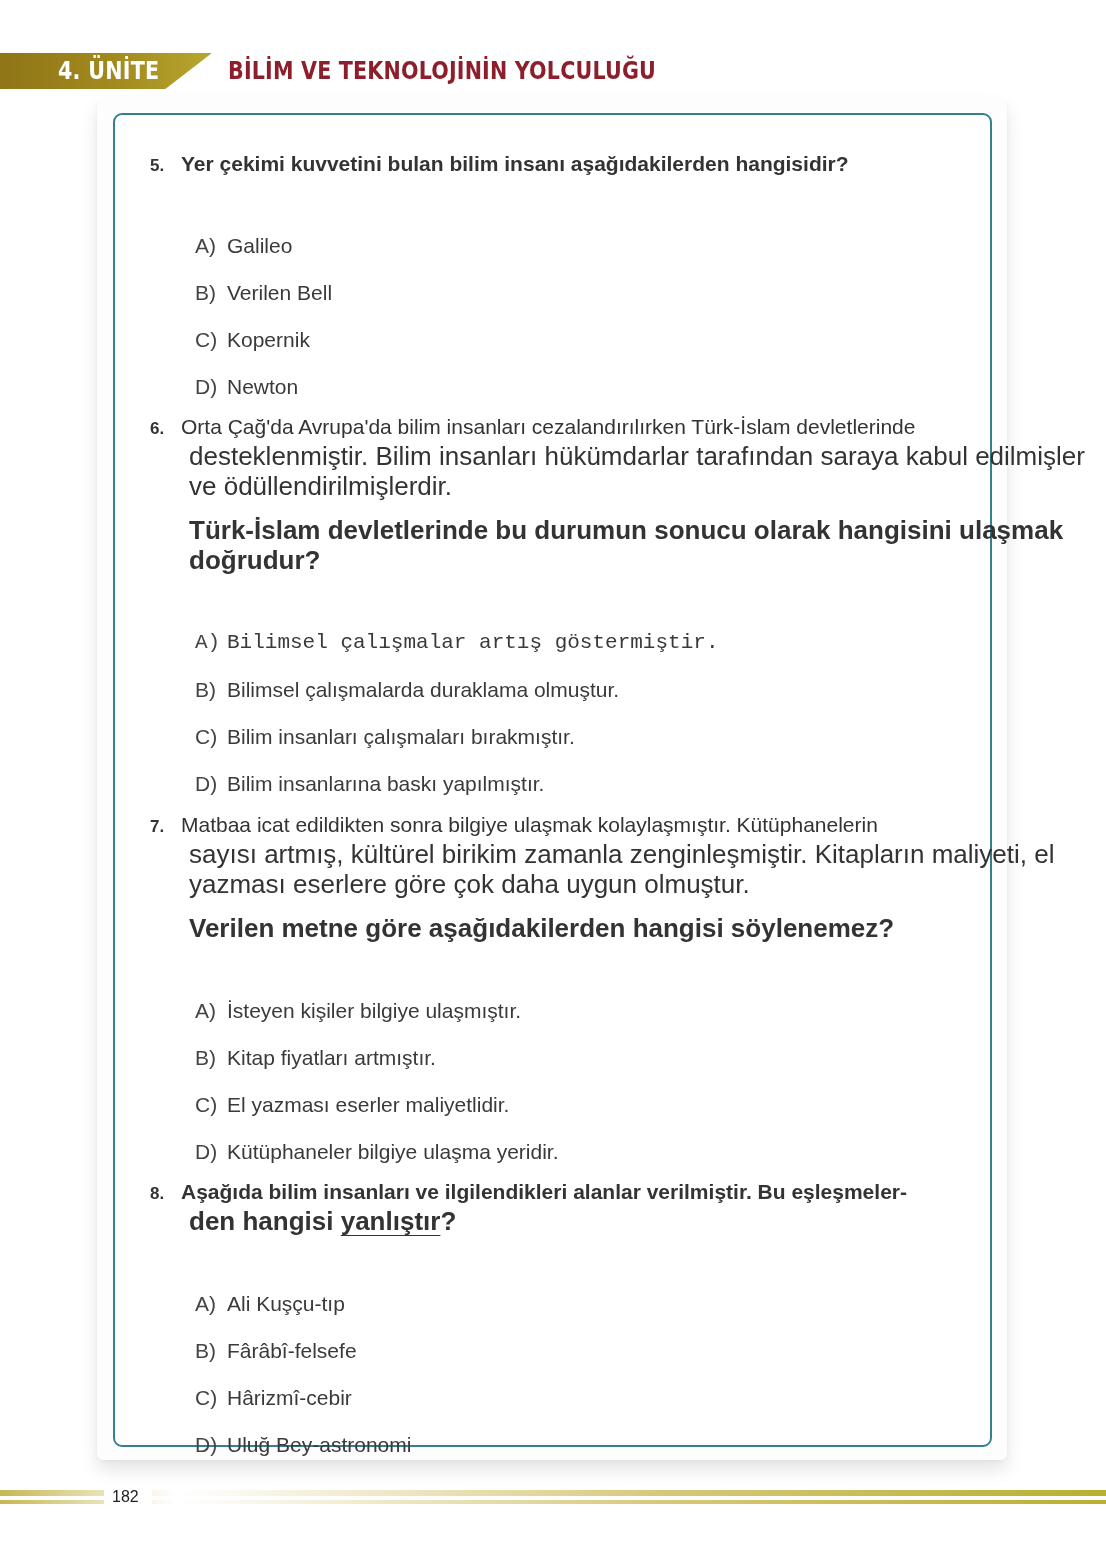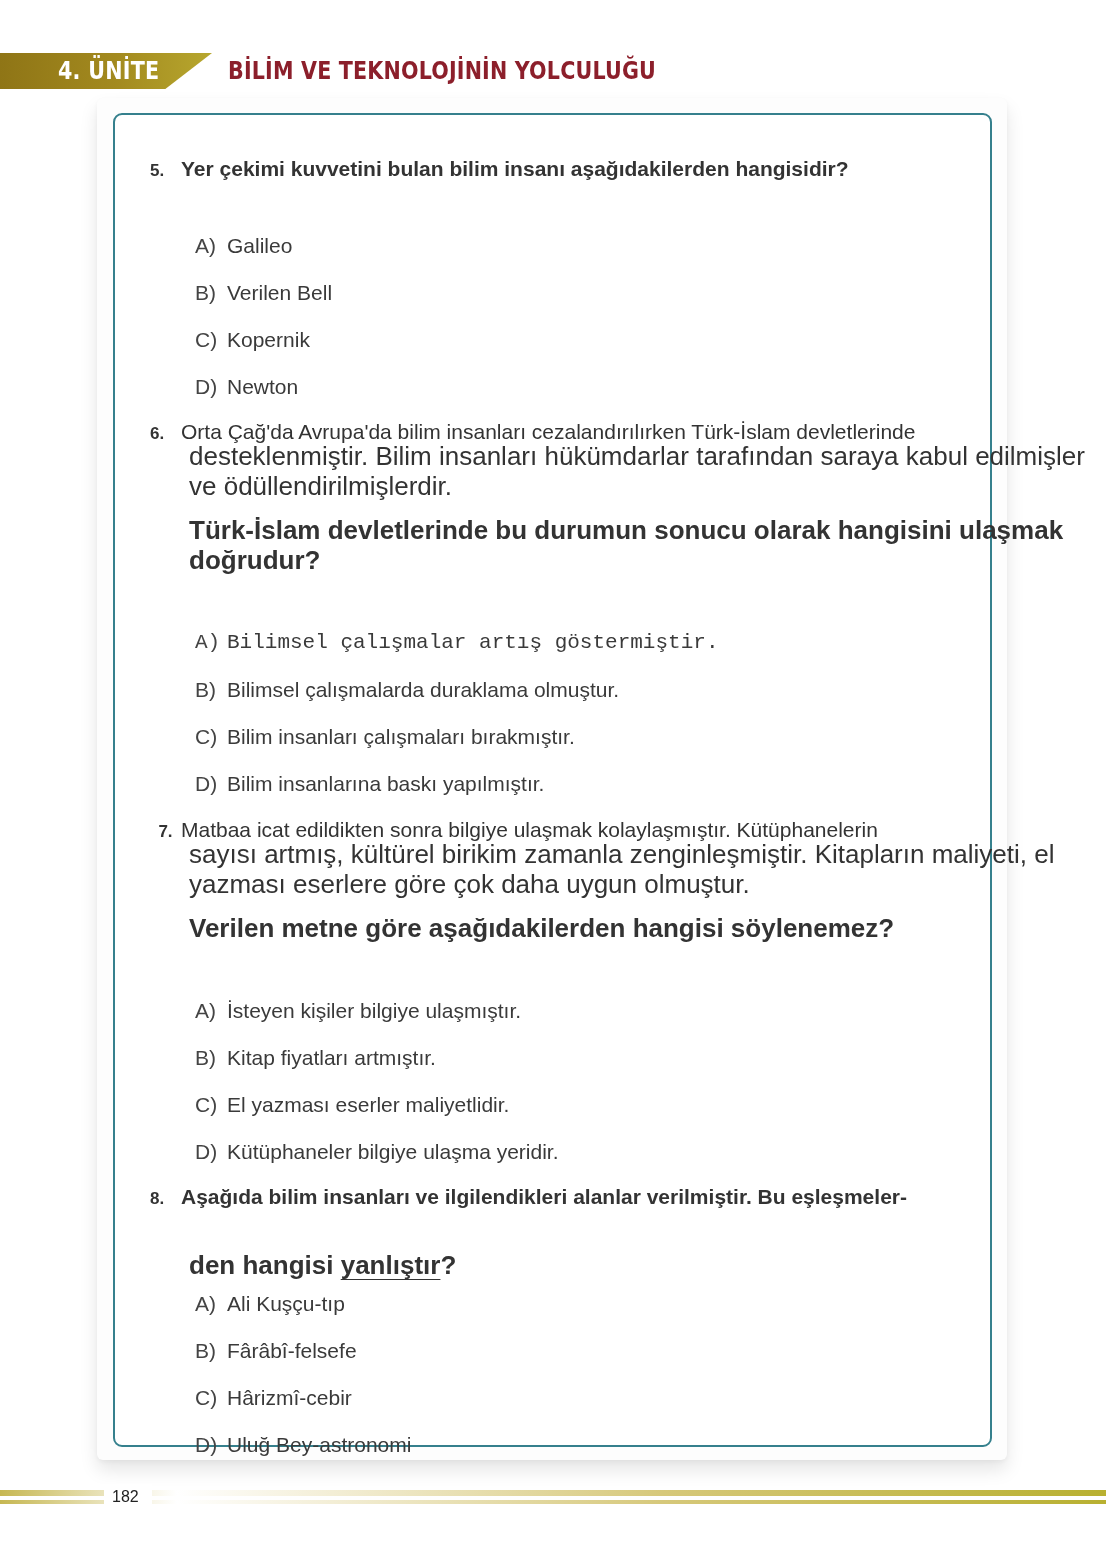--- a/index.html
+++ b/index.html
@@ -29,21 +29,21 @@
   .card {
     position: absolute; left: 97px; top: 98px; width: 910px; height: 1362px;
     background: #fdfdfd; border-radius: 6px;
     box-shadow: 0 10px 18px rgba(0,0,0,0.10), 0 2px 4px rgba(0,0,0,0.04);
   }
   .frame {
     position: absolute; left: 113px; top: 113px; width: 879px; height: 1334px;
     border: 2px solid #35808d; border-radius: 9px; background: #ffffff;
   }
 
-  .q-row { position: absolute; left: 150px; font-size: 21px; line-height: 42px; white-space: nowrap; }
+  .q-row { position: absolute; left: 150px; font-size: 21px; line-height: 32px; white-space: nowrap; }
   .q-num { display: inline-block; width: 31px; font-weight: bold; font-size: 17px; color: #333; }
   .q-text { color: #333; }
   .bold { font-weight: bold; }
   .line { position: absolute; left: 189px; font-size: 26px; line-height: 30px; white-space: nowrap; color: #333; }
   .line.bold { font-weight: bold; }
 
   .opt { position: absolute; left: 195px; font-size: 21px; line-height: 30px; white-space: nowrap; color: #3a3a3a; margin-top: 36px; }
   .opt-letter { display: inline-block; width: 32px; color: #444; }
 
   .underline { text-decoration: underline; text-underline-offset: 5px; text-decoration-thickness: 1px; }
@@ -81,35 +81,35 @@
 </div>
 <div class="line" style="top:441px;">desteklenmiştir. Bilim insanları hükümdarlar tarafından saraya kabul edilmişler</div>
 <div class="line" style="top:471px;">ve ödüllendirilmişlerdir.</div>
 <div class="line bold" style="top:515px;">Türk-İslam devletlerinde bu durumun sonucu olarak hangisini ulaşmak</div>
 <div class="line bold" style="top:545px;">doğrudur?</div>
 <div class="opt" style="top:592px;font-family:Liberation Mono, monospace;"><span class="opt-letter">A)</span><span>Bilimsel çalışmalar artış göstermiştir.</span></div>
 <div class="opt" style="top:639px;"><span class="opt-letter">B)</span><span>Bilimsel çalışmalarda duraklama olmuştur.</span></div>
 <div class="opt" style="top:686px;"><span class="opt-letter">C)</span><span>Bilim insanları çalışmaları bırakmıştır.</span></div>
 <div class="opt" style="top:733px;"><span class="opt-letter">D)</span><span>Bilim insanlarına baskı yapılmıştır.</span></div>
 
-<div class="q-row" style="top:809px;text-align:center;">
+<div class="q-row" style="top:809px;">
   <span class="q-num">7.</span><span class="q-text">Matbaa icat edildikten sonra bilgiye ulaşmak kolaylaşmıştır. Kütüphanelerin</span>
 </div>
 <div class="line" style="top:839px;">sayısı artmış, kültürel birikim zamanla zenginleşmiştir. Kitapların maliyeti, el</div>
 <div class="line" style="top:869px;">yazması eserlere göre çok daha uygun olmuştur.</div>
 <div class="line bold" style="top:913px;">Verilen metne göre aşağıdakilerden hangisi söylenemez?</div>
 <div class="opt" style="top:960px;"><span class="opt-letter">A)</span><span>İsteyen kişiler bilgiye ulaşmıştır.</span></div>
 <div class="opt" style="top:1007px;"><span class="opt-letter">B)</span><span>Kitap fiyatları artmıştır.</span></div>
 <div class="opt" style="top:1054px;"><span class="opt-letter">C)</span><span>El yazması eserler maliyetlidir.</span></div>
 <div class="opt" style="top:1101px;"><span class="opt-letter">D)</span><span>Kütüphaneler bilgiye ulaşma yeridir.</span></div>
 
 <div class="q-row" style="top:1176px;">
   <span class="q-num">8.</span><span class="q-text bold">Aşağıda bilim insanları ve ilgilendikleri alanlar verilmiştir. Bu eşleşmeler-</span>
 </div>
-<div class="line bold" style="top:1206px;margin-top:44px;"><span style="white-space:pre;">den hangisi </span><span class="underline">yanlıştır</span><span>?</span></div>
+<div class="line bold" style="top:1206px;"><span style="white-space:pre;">den hangisi </span><span class="underline">yanlıştır</span><span>?</span></div>
 <div class="opt" style="top:1253px;"><span class="opt-letter">A)</span><span>Ali Kuşçu-tıp</span></div>
 <div class="opt" style="top:1300px;"><span class="opt-letter">B)</span><span>Fârâbî-felsefe</span></div>
 <div class="opt" style="top:1347px;"><span class="opt-letter">C)</span><span>Hârizmî-cebir</span></div>
 <div class="opt" style="top:1394px;"><span class="opt-letter">D)</span><span>Uluğ Bey-astronomi</span></div>
 
 <div class="footer-bar1"></div>
 <div class="footer-bar2"></div>
 <div class="page-num-bg"></div>
 <div class="page-num">182</div>
 

